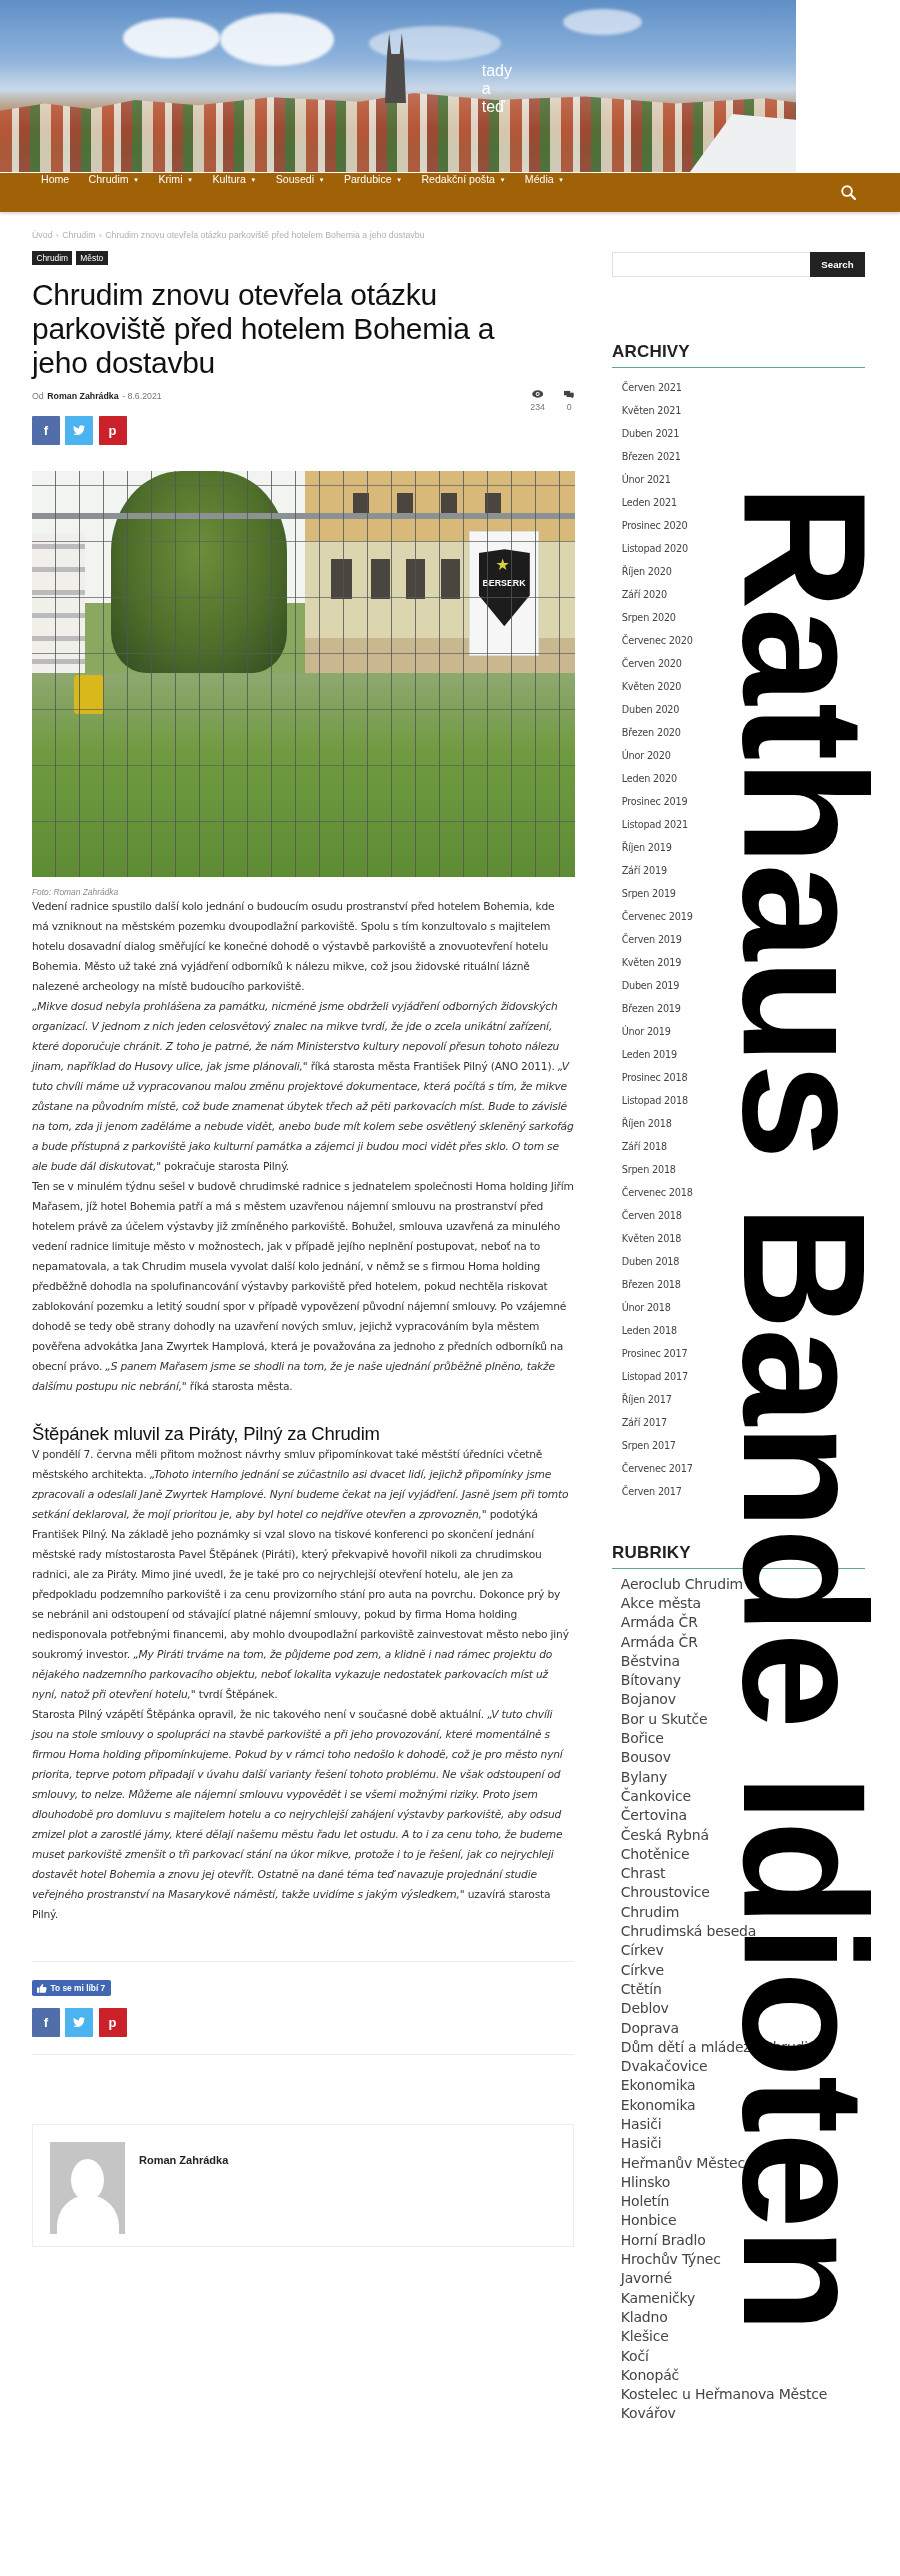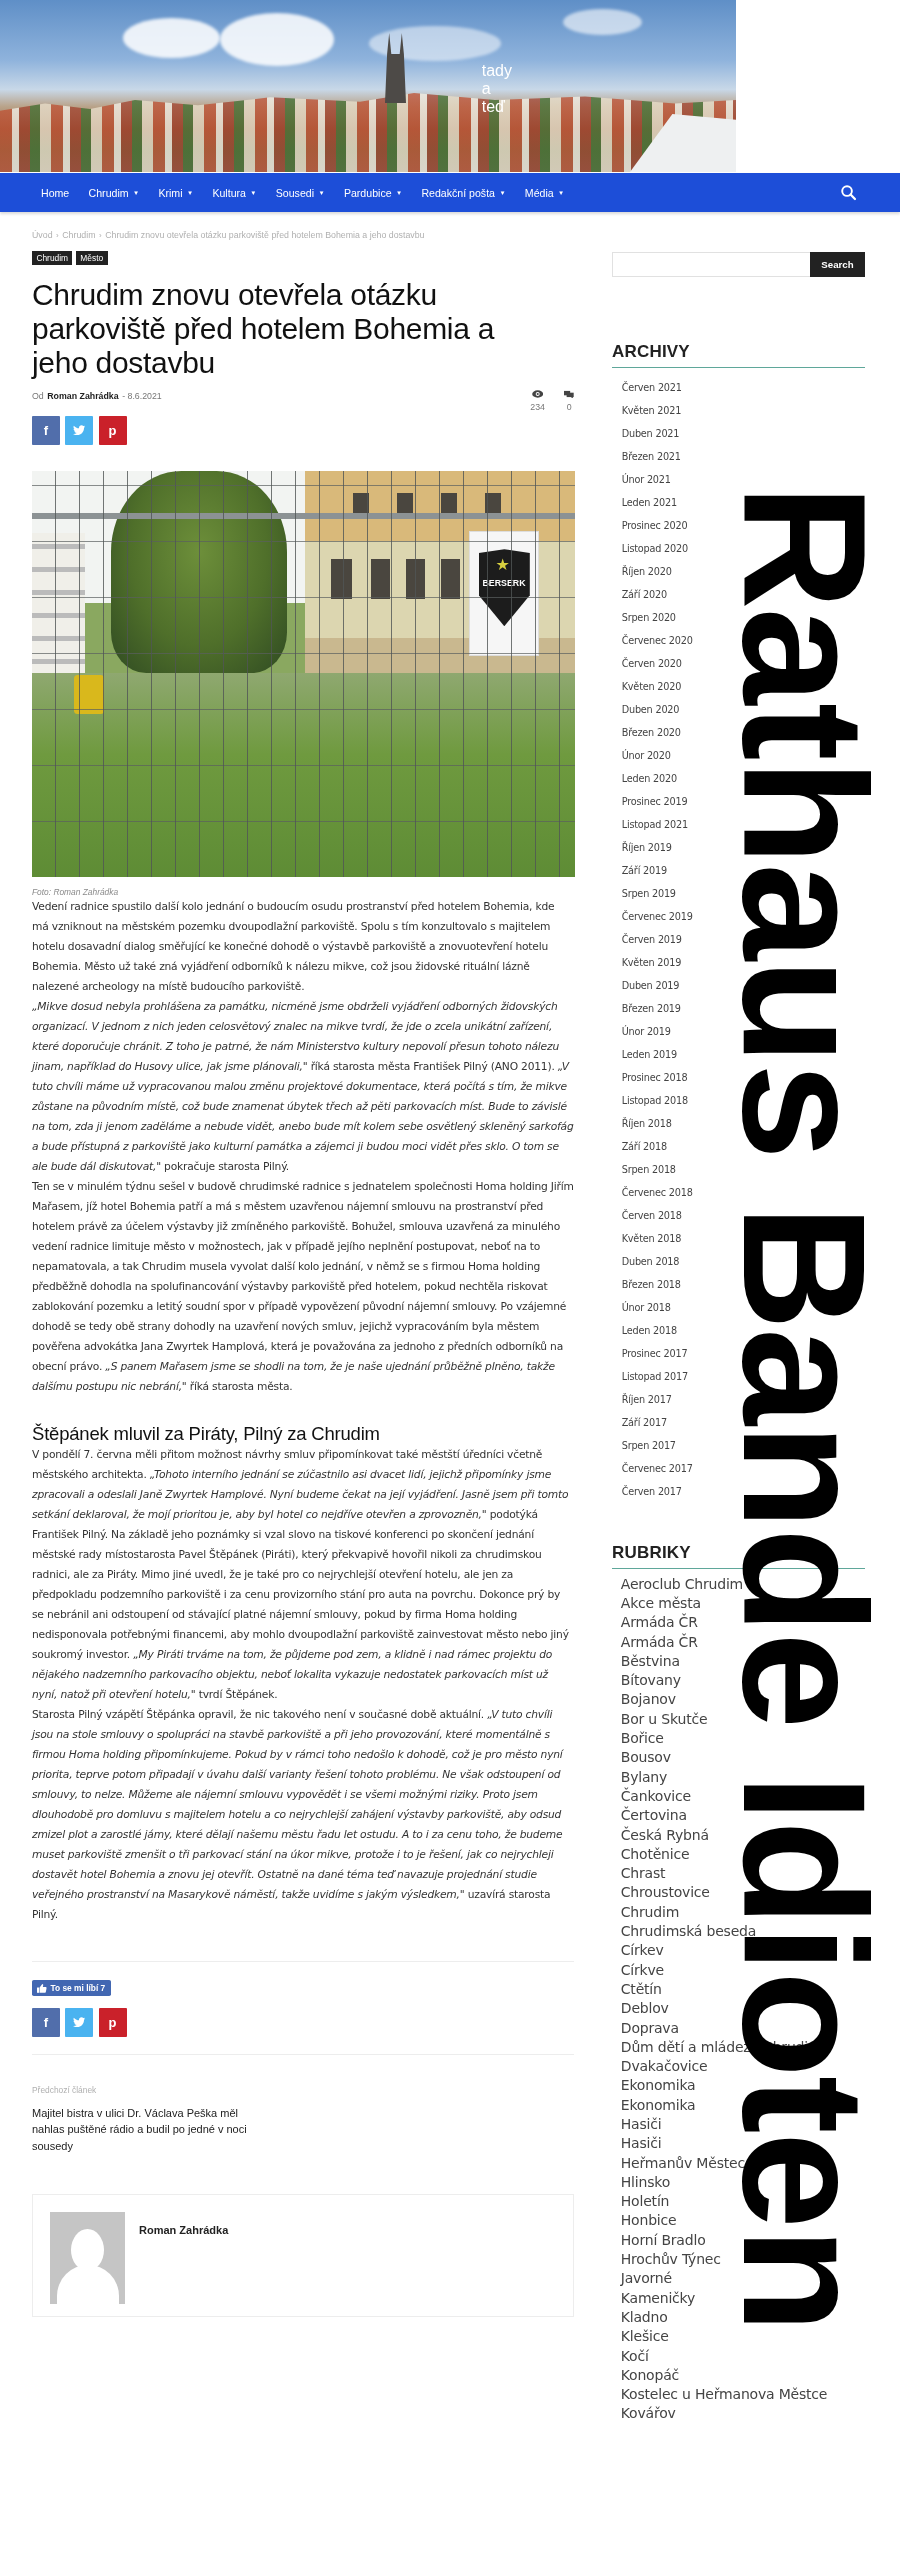--- a/index.html
+++ b/index.html
@@ -1,36 +1,36 @@
 <!DOCTYPE html>
 <html style="font-size:14px"><head>
 <meta charset="utf-8">
 <style>
   * { box-sizing: border-box; margin: 0; padding: 0; }
   html, body { width: 900px; height: 2576px; overflow: hidden; background: #fff; }
   body { position: relative; font-family: "DejaVu Sans", sans-serif; color: #222; }
 
   
-  .banner { position: absolute; left: 0; top: 0; width: 736px; height: 172px; overflow: hidden;
+  .banner { position: absolute; left: 0; top: 0; width: 796px; height: 172px; overflow: hidden;
     background: linear-gradient(180deg, #5f8fc7 0%, #8fb3dc 35%, #c8d8e8 52%, #b9a38a 62%, #9a6a4a 75%, #6c7a52 88%, #7e7e70 100%); }
   .banner .cloud { position: absolute; background: rgba(255,255,255,0.85); border-radius: 50%; filter: blur(1.8px); }
   .banner .city { position: absolute; left: 0; top: 84px; width: 900px; height: 89px;
     background:
       repeating-linear-gradient(90deg, rgba(190,80,50,.75) 0 12.3px, rgba(240,235,225,.8) 12.3px 19.3px, rgba(160,60,40,.7) 19.3px 30px, rgba(70,110,50,.8) 30px 40px, rgba(230,220,200,.8) 40px 51px);
     clip-path: polygon(0 30%, 5% 22%, 10% 28%, 15% 18%, 22% 24%, 30% 15%, 40% 20%, 46% 10%, 55% 18%, 65% 14%, 75% 22%, 85% 16%, 92% 26%, 100% 20%, 100% 100%, 0 100%); }
   .banner .church { position: absolute; left: 385px; top: 33px; width: 21px; height: 70px; background: #4d4a47;
     clip-path: polygon(20% 0, 30% 30%, 70% 30%, 80% 0, 90% 30%, 100% 100%, 0 100%, 10% 30%); }
   .banner .roof { position: absolute; right: 0; top: 114px; width: 106px; height: 58px; background: #eef0f1;
     clip-path: polygon(40% 0, 100% 10%, 100% 100%, 0 100%); }
   .logo { position: absolute; left: 512px; top: 17.6px; font-family: "Liberation Sans", sans-serif; }
   .logo .tag { position: absolute; right: 0; top: 44px; font-size: 16px; color: #fff; font-weight: 300; }
 
   
-  .nav { position: absolute; left: 0; top: 173px; width: 900px; height: 39px; background: #1d4ed8;
-    display: flex; align-items: center; padding-left: 41px; box-shadow: 0 1.8px 2.6px rgba(0,0,0,.15); }
+  .nav { position: absolute; left: 0; top: 173px; width: 900px; height: 39px; background: #a16207;
+    display: flex; align-items: flex-start; padding-left: 41px; box-shadow: 0 1.8px 2.6px rgba(0,0,0,.15); }
   .nav-item { display: flex; align-items: center; color: #fff; font-family: "Liberation Sans", sans-serif; font-size: 10.6px;
     margin-right: 19.3px; cursor: pointer; white-space: nowrap; }
   .nav-item .chev { font-size: 6.2px; margin-left: 4.4px; }
   .nav-search { position: absolute; right: 42px; top: 10.6px; width: 17.6px; height: 17.6px; }
 
   
   .main { position: absolute; left: 32px; top: 230px; width: 542px; }
   .breadcrumb { font-family: "Liberation Sans", sans-serif; font-size: 8.8px; color: #b0b0b0; display: flex; gap: 3.5px; align-items: center; }
   .breadcrumb .sep { font-size: 8px; }
   .tags { margin-top: 11.4px; display: flex; gap: 3.5px; }
@@ -292,24 +292,20 @@
         </svg>
       </a>
     <a class="share-btn pin">
         <span>p</span>
       </a>
   </div>
 
   <div class="divider d2"></div>
 
   <div class="prevnext">
-    <a class="pn prev">
-      <div class="lbl">Předchozí článek</div>
-      <div class="ttl">Majitel bistra v ulici Dr. Václava Peška měl nahlas puštěné rádio a budil po jedné v noci sousedy</div>
-    </a>
   </div>
 
   <div class="author-box">
     <div class="avatar">
       <div class="head"></div>
       <div class="shoulders"></div>
     </div>
     <a class="name">Roman Zahrádka</a>
   </div>
 </main>

